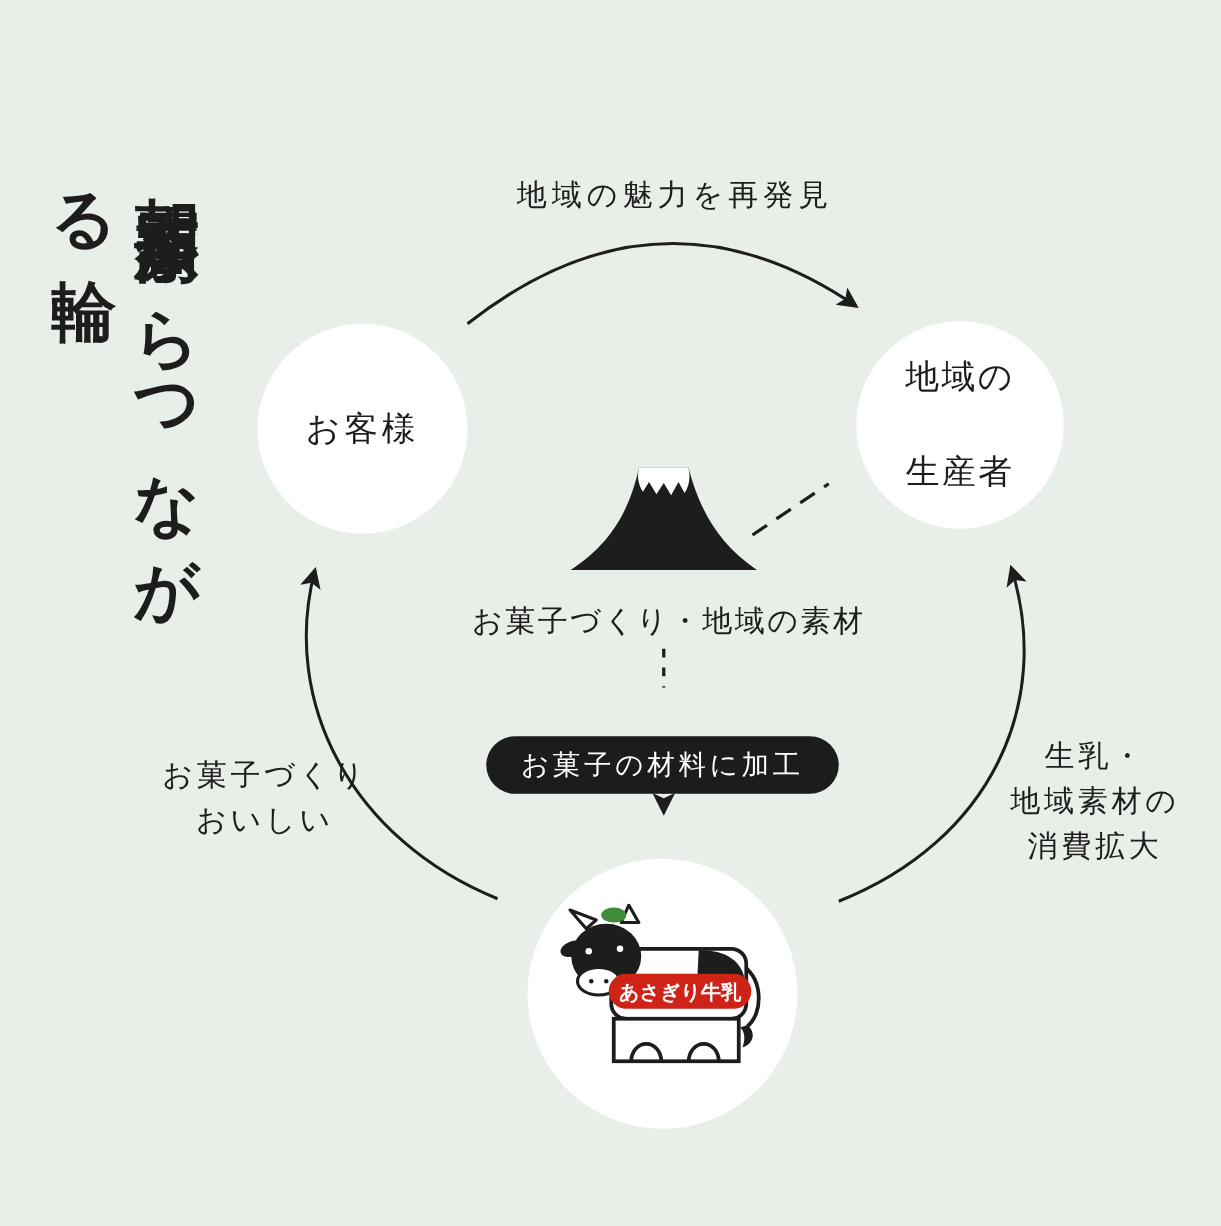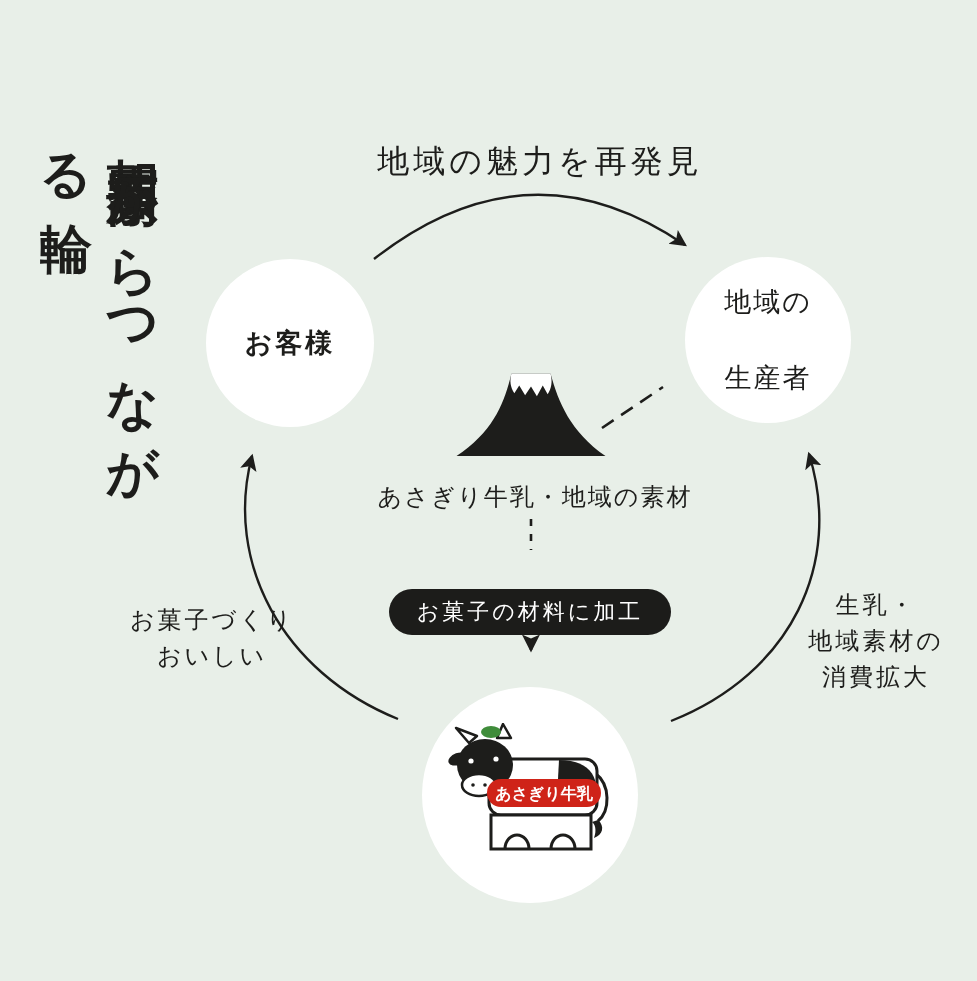--- a/index.html
+++ b/index.html
@@ -29,27 +29,27 @@
     font-size:52px;font-weight:600;letter-spacing:7px;line-height:1.28;
     color:var(--ink);
   }
 
   
   .node{
     position:absolute;background:var(--node_bg);border-radius:50%;
     display:flex;flex-direction:column;align-items:center;justify-content:center;
     text-align:center;color:var(--ink);
   }
-  .node-customer{left:206px;top:259px;width:168px;height:168px;font-size:27px;letter-spacing:3px;font-weight:bold;}
+  .node-customer{left:206px;top:259px;width:168px;height:168px;font-size:27px;letter-spacing:3px;}
   .node-producer{left:685px;top:257px;width:166px;height:166px;font-size:27px;letter-spacing:2px;line-height:1.5;gap:36px;}
   .node-factory{left:422px;top:687px;width:216px;height:216px;align-items:flex-end;}
 
   
   .label{position:absolute;text-align:center;color:var(--ink);}
-  .label-top{left:340px;top:140px;width:400px;font-size:32px;letter-spacing:4px;}
+  .label-top{left:340px;top:140px;width:400px;font-size:24px;letter-spacing:4px;}
   .label-center{left:330px;top:481px;width:410px;font-size:24px;letter-spacing:2px;}
   .label-left{left:92px;top:602px;width:240px;font-size:24px;letter-spacing:3px;line-height:1.5;}
   .label-right{left:756px;top:587px;width:240px;font-size:24px;letter-spacing:3px;line-height:1.5;}
   .label span{display:block;}
 
   
   .pill{
     position:absolute;left:389px;top:589px;width:282px;height:46px;border-radius:23px;
     background:var(--pill_bg);color:var(--pill_text);
     display:flex;align-items:center;justify-content:center;
@@ -104,21 +104,21 @@
     <span>生産者</span>
   </div>
 
   <div class="fuji">
     <svg viewBox="0 0 160 100" width="158" height="98">
       <path d="M4,97 C42,72 53,42 60,13 L100,13 C108,42 120,72 156,97 Z" fill="var(--ink)"></path>
       <path d="M60,13 L100,13 C102,21 101,28 97,34 L92,25 L86,36 L80,26 L74,35 L68,25 L63,33 C59,27 58,20 60,13 Z" fill="#ffffff"></path>
     </svg>
   </div>
 
-  <div class="label label-center">あさぎり牛乳・地域の素材</div>
+  <div class="label label-center">お菓子づくり・地域の素材</div>
 
   <div class="pill">お菓子の材料に加工</div>
 
   <div class="node node-factory">
     <div class="cow-wrap">
       <svg viewBox="0 0 175 145" width="175" height="145">
 
         <path d="M152,50 C168,62 167,88 155,98" fill="none" stroke="var(--ink)" stroke-width="3"></path>
         <path d="M155,97 C162,103 160,112 151,115 C154,107 152,101 149,99 Z" fill="var(--ink)"></path>
 

